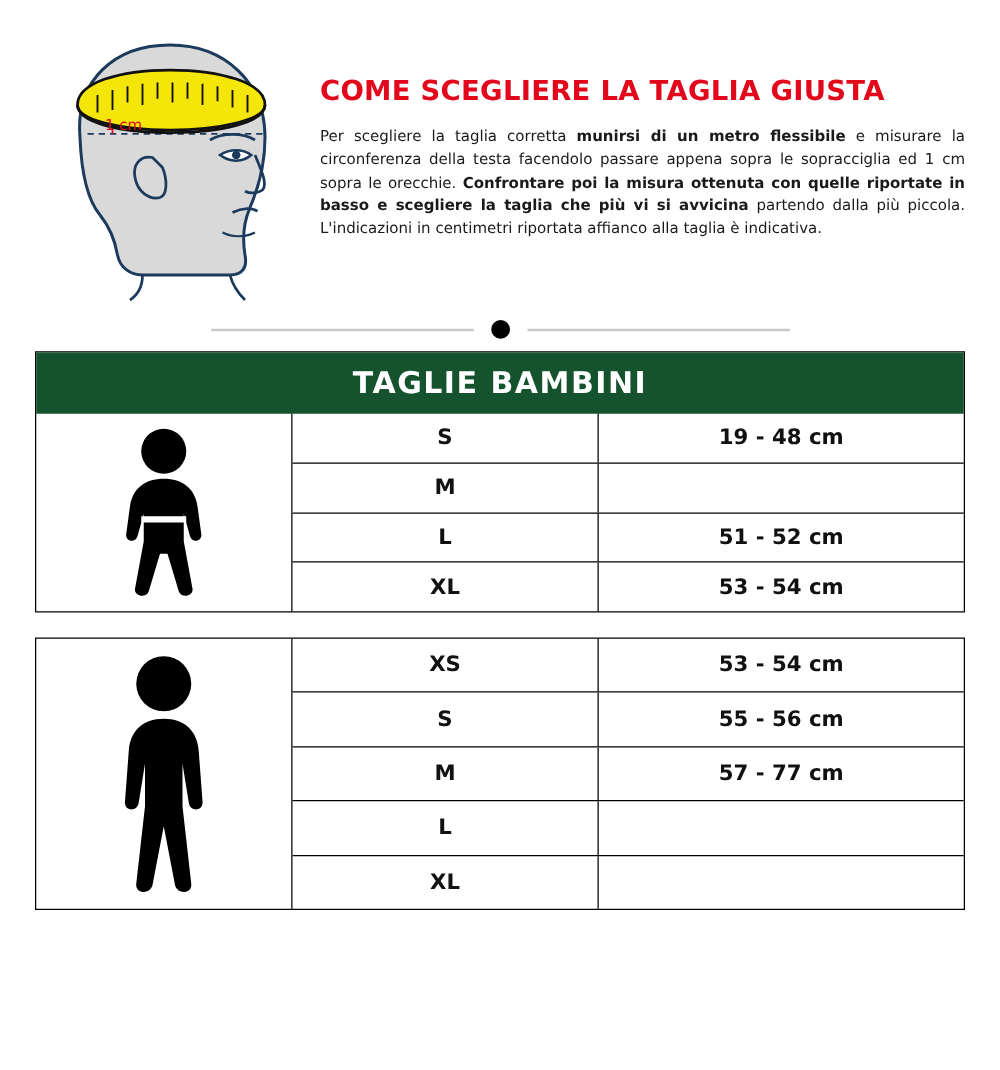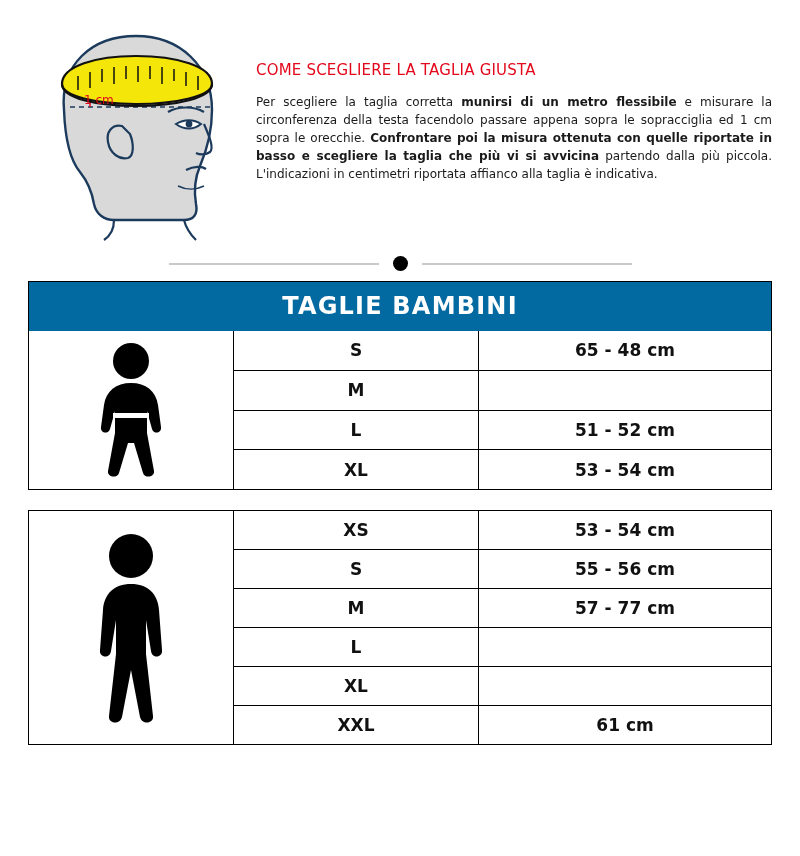--- a/index.html
+++ b/index.html
@@ -41,22 +41,22 @@
 
   .intro {
     flex: 1;
     padding-left: 10px;
     padding-top: 48px;
     box-sizing: border-box;
   }
 
   .intro-title {
     color: #e3071c;
-    font-size: 15px;
-    font-weight: normal;
+    font-size: 22px;
+    font-weight: bold;
     letter-spacing: 0.2px;
     margin: 0 0 14px 0;
     line-height: 1.1;
   }
 
   .intro-body {
     font-size: 12px;
     line-height: 1.52;
     text-align: justify;
     color: #1a1a1a;
@@ -85,21 +85,21 @@
     margin: 0 14px;
   }
 
   
   .table-block {
     margin: 0 28px 20px 28px;
     border: 1px solid #000000;
     box-sizing: border-box;
   }
   .table-header {
-    background: #0369a1;
+    background: #14532d;
     color: #ffffff;
     text-align: center;
     font-size: 24px;
     font-weight: bold;
     letter-spacing: 1.2px;
     padding: 10px 0 11px 0;
   }
   .table-body {
     display: flex;
     flex-direction: row;
@@ -229,21 +229,21 @@
       <div class="figure-cell">
         <svg width="86" height="138" viewBox="0 0 86 138">
           <circle cx="43" cy="20" r="18" fill="#000000"></circle>
           <path d="M43 42 C28 42 18 50 16 64 L13 86 C12 92 20 94 22 88 L27 70 L27 92 L20 130 C19 136 29 138 31 132 L40 102 L46 102 L55 132 C57 138 67 136 66 130 L59 92 L59 70 L64 88 C66 94 74 92 73 86 L70 64 C68 50 58 42 43 42 Z" fill="#000000"></path>
           <rect x="25" y="72" width="36" height="5" fill="#ffffff"></rect>
         </svg>
       </div>
       <div class="rows">
         <div class="row">
           <div class="cell-size">S</div>
-          <div class="cell-cm">65 - 48 cm</div>
+          <div class="cell-cm">19 - 48 cm</div>
         </div>
         <div class="row">
           <div class="cell-size">M</div>
         </div>
         <div class="row">
           <div class="cell-size">L</div>
           <div class="cell-cm">51 - 52 cm</div>
         </div>
         <div class="row">
           <div class="cell-size">XL</div>
@@ -273,21 +273,17 @@
         <div class="row">
           <div class="cell-size">M</div>
           <div class="cell-cm">57 - 77 cm</div>
         </div>
         <div class="row">
           <div class="cell-size">L</div>
         </div>
         <div class="row">
           <div class="cell-size">XL</div>
         </div>
-        <div class="row">
-          <div class="cell-size">XXL</div>
-          <div class="cell-cm">61 cm</div>
-        </div>
       </div>
     </div>
   </div>
 
 </div>
 
 </body></html>

